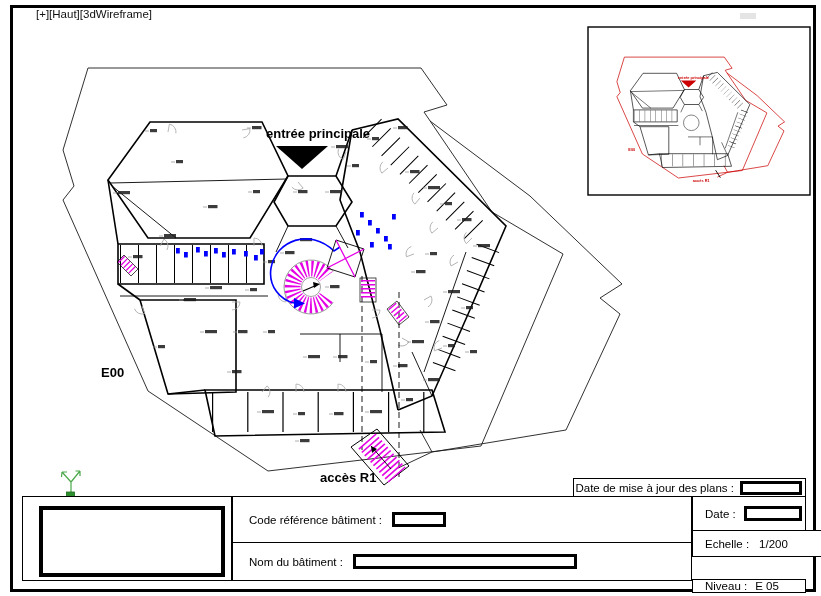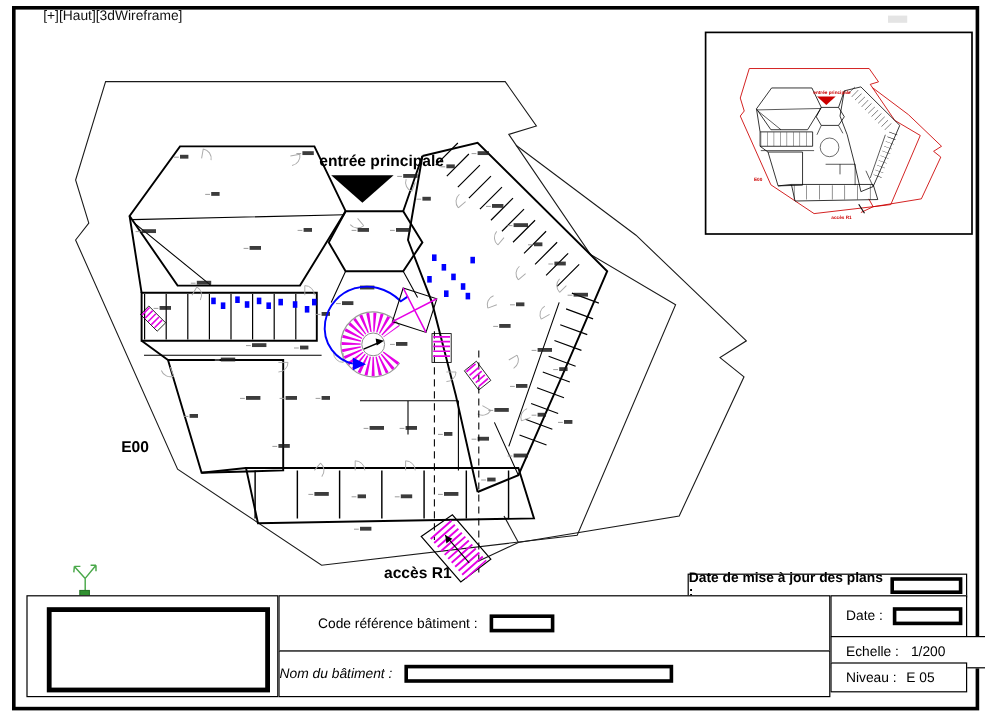--- a/index.html
+++ b/index.html
@@ -6,39 +6,39 @@
   .stage{position:relative;width:821px;height:596px;background:#ffffff;overflow:hidden;
          font-family:"Liberation Sans", sans-serif;color:#000;}
   .page-border{position:absolute;left:10px;top:5px;width:800px;height:581px;
                border:3px solid #000;pointer-events:none;}
   .vp-label{position:absolute;left:16px;top:8px;font-size:11.5px;letter-spacing:0;color:#111;padding-left:20px;}
   .vp-label span{cursor:pointer;}
   .plan-svg{position:absolute;left:0;top:0;width:821px;height:596px;}
   
   .tb{position:absolute;border:1px solid #000;background:#fff;box-sizing:border-box;
       font-size:11.5px;display:flex;align-items:center;}
-  .tb-update{left:573px;top:478px;width:233px;height:20px;justify-content:flex-end;font-weight:bold;}
+  .tb-update{left:573px;top:478px;width:233px;height:20px;justify-content:flex-end;}
   .tb-update .lbl{margin-right:6px;}
   .bbox{border:3px solid #000;background:#fff;box-sizing:border-box;}
   .tb-update .bbox{width:62px;height:14px;margin-right:3px;}
   .tb-logo{left:22px;top:496px;width:210px;height:85px;}
   .logo-box{position:absolute;left:16px;top:9px;width:178px;height:63px;border:4px solid #000;}
   .tb-code{left:232px;top:496px;width:460px;height:47px;}
-  .tb-code .lbl{margin-left:32px;text-align:right;}
+  .tb-code .lbl{margin-left:16px;text-align:right;}
   .tb-code .bbox{width:54px;height:15px;margin-left:10px;}
   .tb-nom{left:232px;top:542px;width:460px;height:39px;}
-  .tb-nom .lbl{margin-left:0;font-style:italic;}
+  .tb-nom .lbl{margin-left:16px;}
   .tb-nom .bbox{width:224px;height:15px;margin-left:10px;}
   .tb-date{left:692px;top:496px;width:114px;height:35px;}
   .tb-date .lbl{margin-left:12px;}
   .tb-date .bbox{width:58px;height:15px;margin-left:8px;}
   .tb-ech{left:692px;top:530px;width:132px;height:27px;}
   .tb-ech .lbl{margin-left:12px;}
   .tb-ech .val{margin-left:10px;}
-  .tb-niv{left:692px;top:552px;width:114px;height:25px;}
+  .tb-niv{left:692px;top:579px;width:114px;height:14px;}
   .tb-niv .lbl{margin-left:12px;}
   .tb-niv .val{margin-left:8px;}
   .faded{position:absolute;left:740px;top:13px;width:16px;height:6px;background:#ddd;opacity:.8;}
   
   .plabel{font-family:"Liberation Sans",sans-serif;font-weight:bold;font-size:13px;fill:#000;}
   .ovlabel{font-family:"Liberation Sans",sans-serif;font-weight:bold;font-size:13px;fill:#cc0000;}
 </style>
 </head>
 <body>
 

